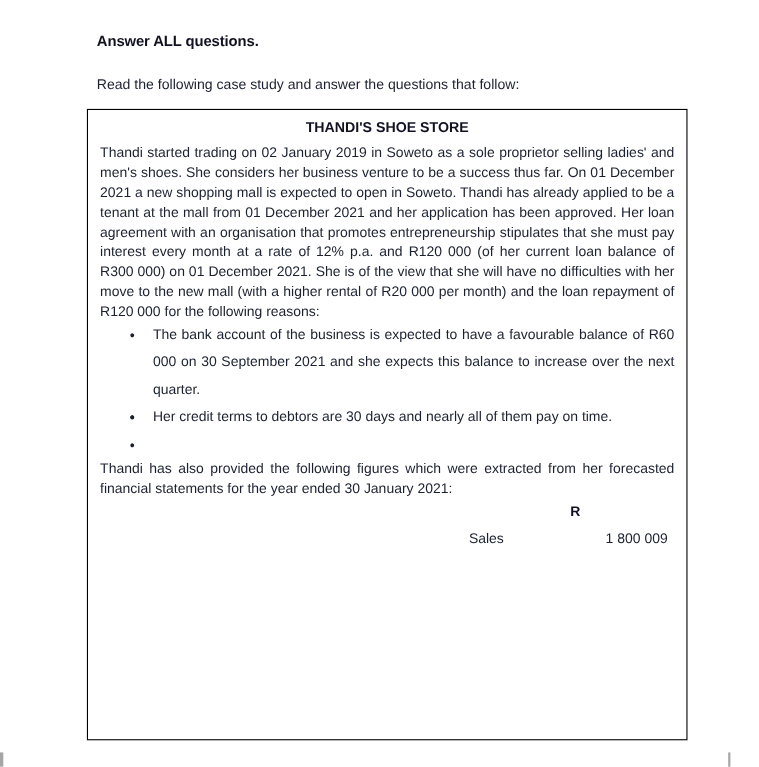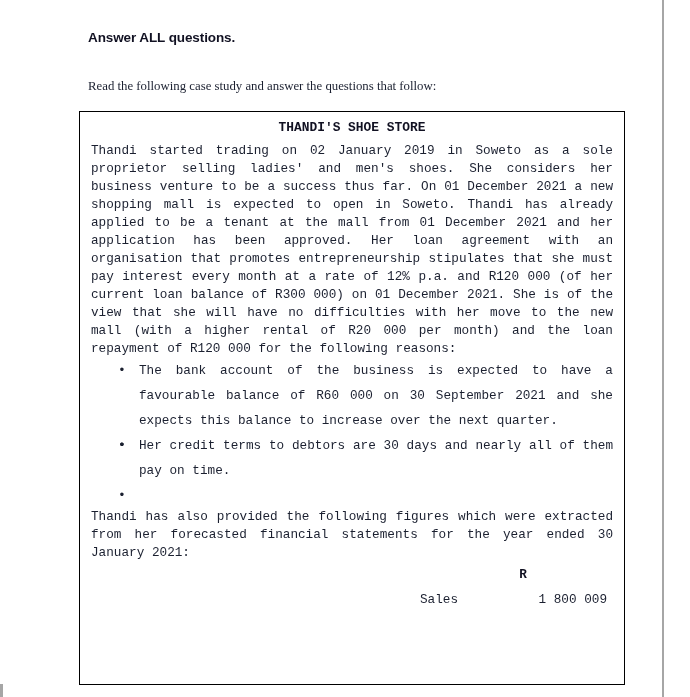--- a/index.html
+++ b/index.html
@@ -31,49 +31,48 @@
     height: 697px;
     background: #a6a6a6;
   }
   .page {
     position: absolute;
     left: 0;
     top: 0;
     width: 662px;
     height: 684px;
     background: #ffffff;
+    padding-left: 24px;
   }
   .doc-heading {
     position: absolute;
     left: 88px;
     top: 30px;
     font-size: 13.5px;
     font-weight: bold;
     color: #111122;
     letter-spacing: -0.1px;
   }
   .doc-instruction {
     position: absolute;
     left: 88px;
-    top: 79px;
+    top: 69px;
     font-size: 12.8px;
     color: #1b2030;
-    font-family: Liberation Serif, serif;
   }
   .case-box {
     position: absolute;
     left: 79px;
-    top: 111px;
+    top: 99px;
     width: 546px;
     height: 574px;
     border: 1.3px solid #000000;
     box-sizing: border-box;
     background: #ffffff;
     overflow: hidden;
-    font-family: Liberation Mono, monospace;
   }
   .case-inner {
     padding: 5px 11px 0 11px;
   }
   .case-title {
     text-align: center;
     font-size: 12.9px;
     font-weight: bold;
     color: #111122;
     line-height: 22px;

